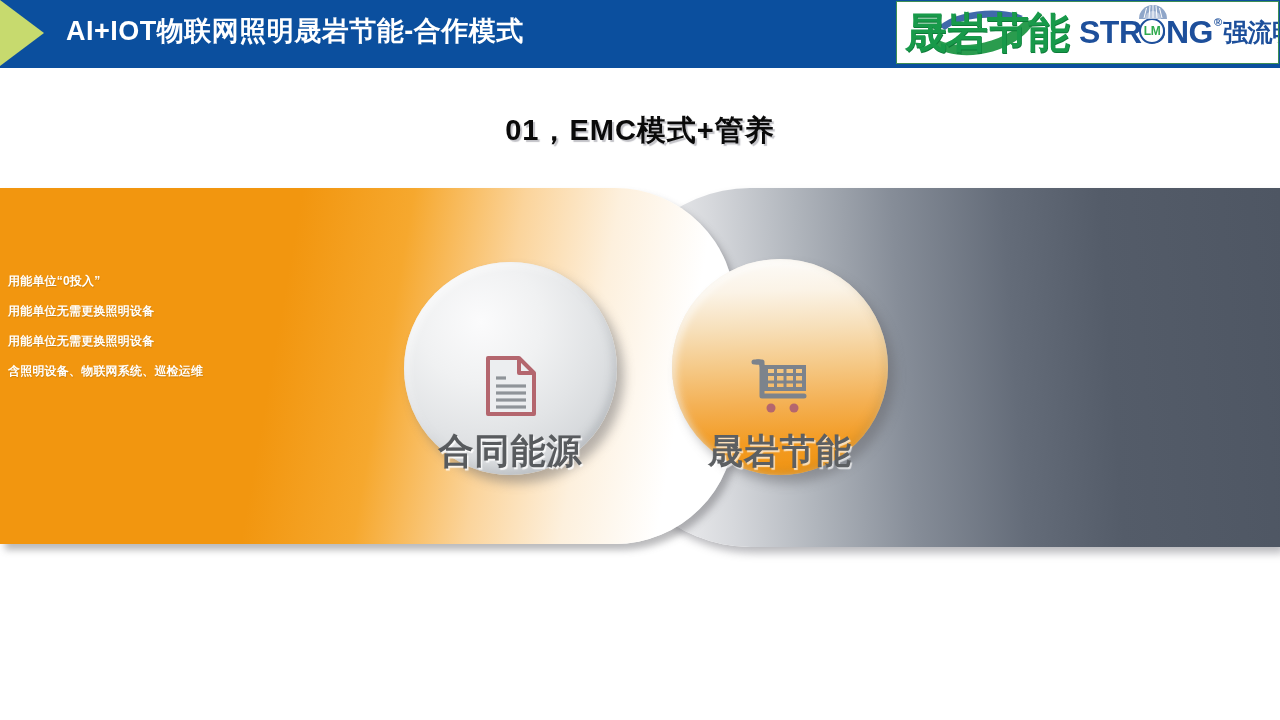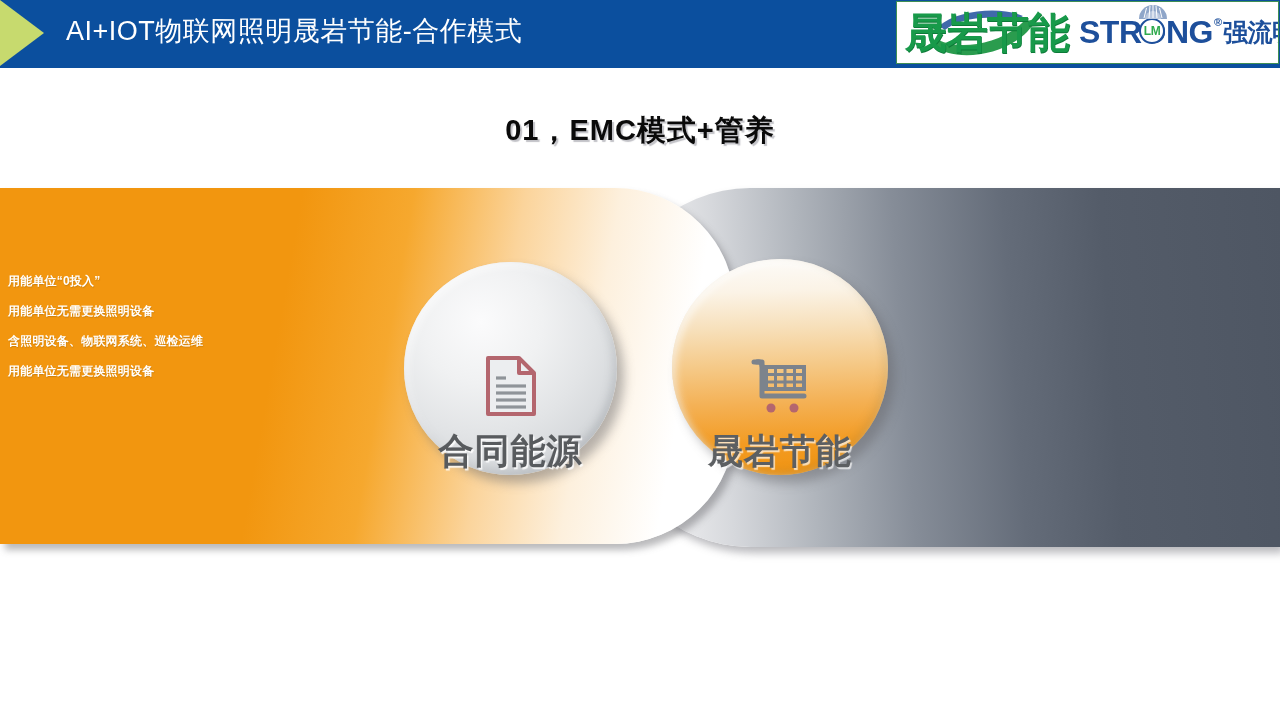--- a/index.html
+++ b/index.html
@@ -35,21 +35,21 @@
     height: 66px;
     background: #c7da6e;
     clip-path: polygon(0 0, 0 100%, 100% 50%);
   }
 
   .header-title {
     position: absolute;
     left: 66px;
     top: 13px;
     font-size: 27px;
-    font-weight: normal;
+    font-weight: bold;
     color: #ffffff;
     letter-spacing: 0.5px;
     white-space: nowrap;
     font-family: "Liberation Sans", "DejaVu Sans", sans-serif;
   }
 
   
   .logo-box {
     position: absolute;
     left: 896px;
@@ -337,22 +337,22 @@
   </div>
 
   <div class="slide-title">01，EMC模式+管养</div>
 
   <div class="panel-grey"></div>
   <div class="panel-orange"></div>
 
   <div class="text-left">
     <div>用能单位“0投入”</div>
     <div>用能单位无需更换照明设备</div>
+    <div>用能单位无需更换照明设备</div>
     <div>含照明设备、物联网系统、巡检运维</div>
-    <div>用能单位无需更换照明设备</div>
   </div>
 
 
   <div class="circle circle-contract">
     <div class="circle-icon">
       <svg width="54" height="62" viewBox="0 0 54 62">
         <path d="M4 3 H35 L50 18 V59 H4 Z" fill="#eceef0" stroke="#b4666e" stroke-width="4" stroke-linejoin="round"></path>
         <path d="M35 3 V18 H50" fill="none" stroke="#b4666e" stroke-width="4" stroke-linejoin="round"></path>
         <g stroke="#8f9499" stroke-width="3.2">
           <line x1="12" y1="23" x2="22" y2="23"></line>

